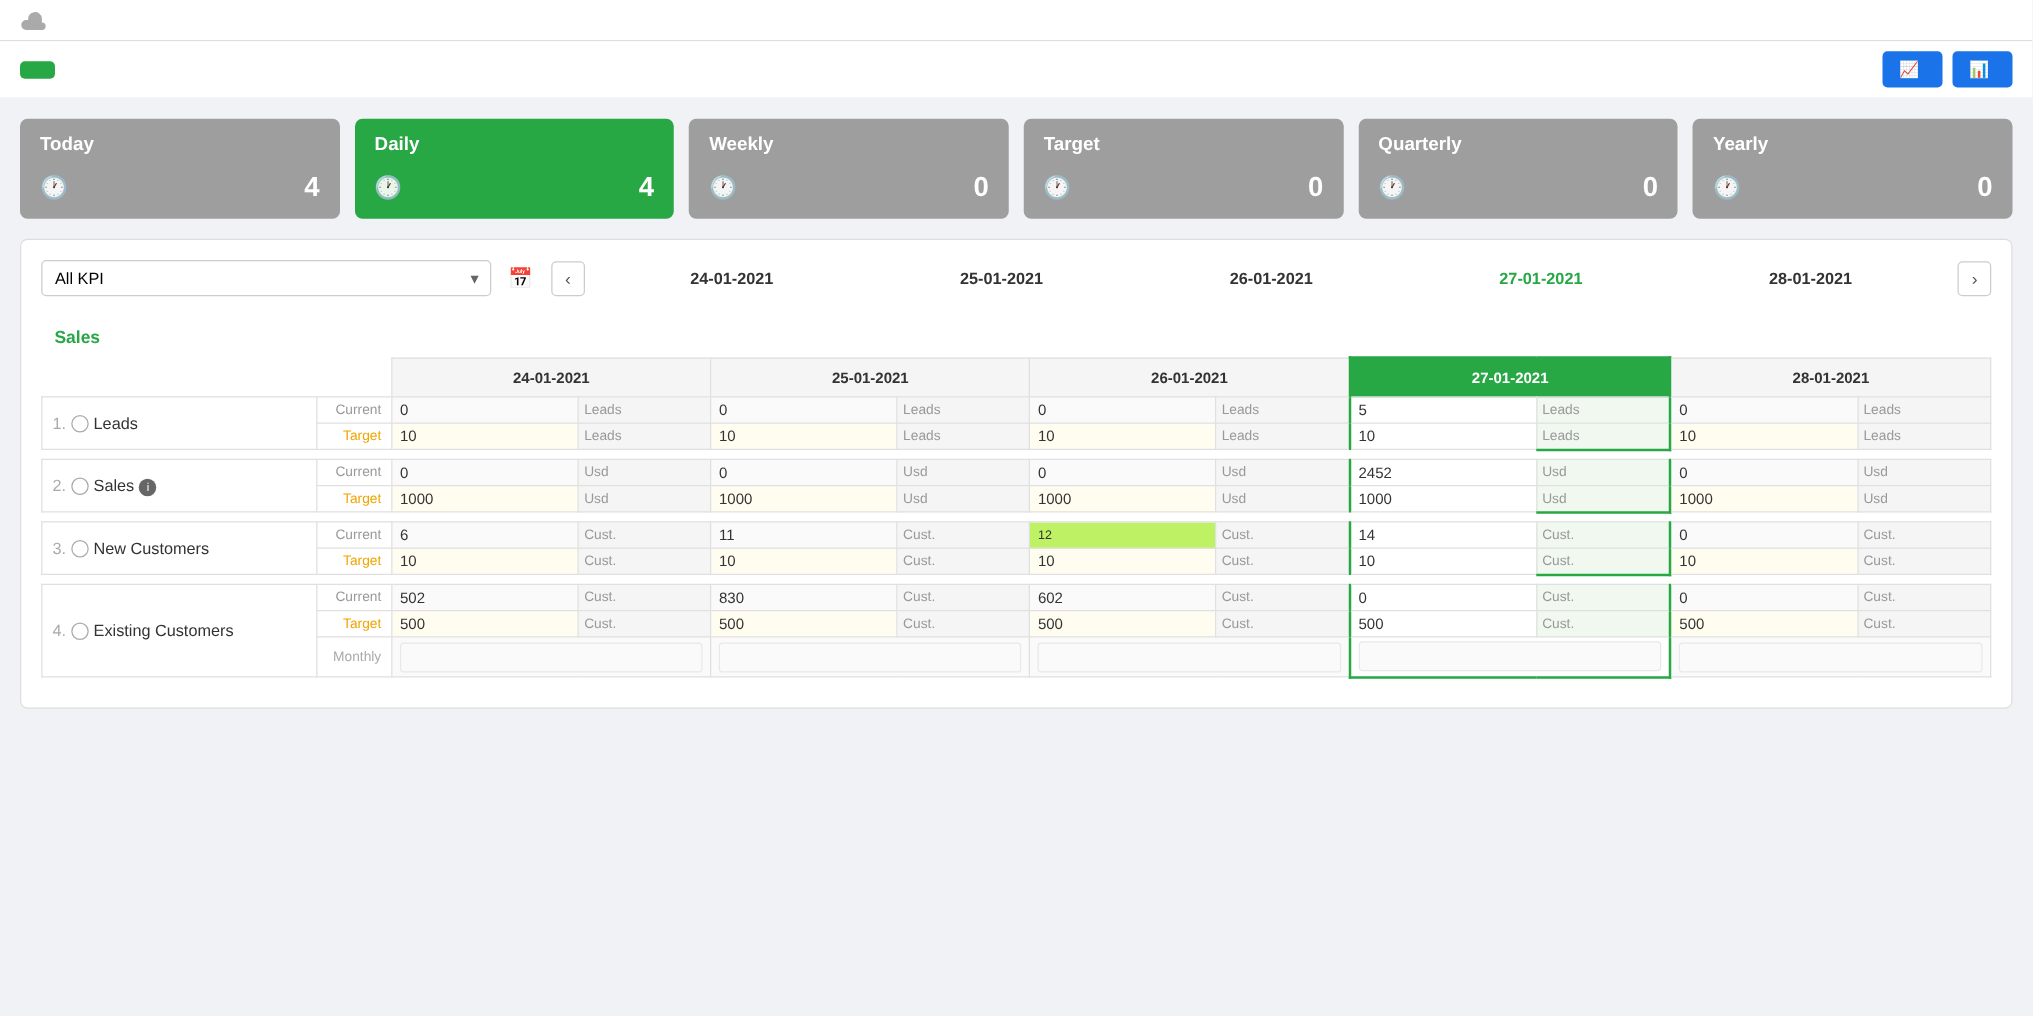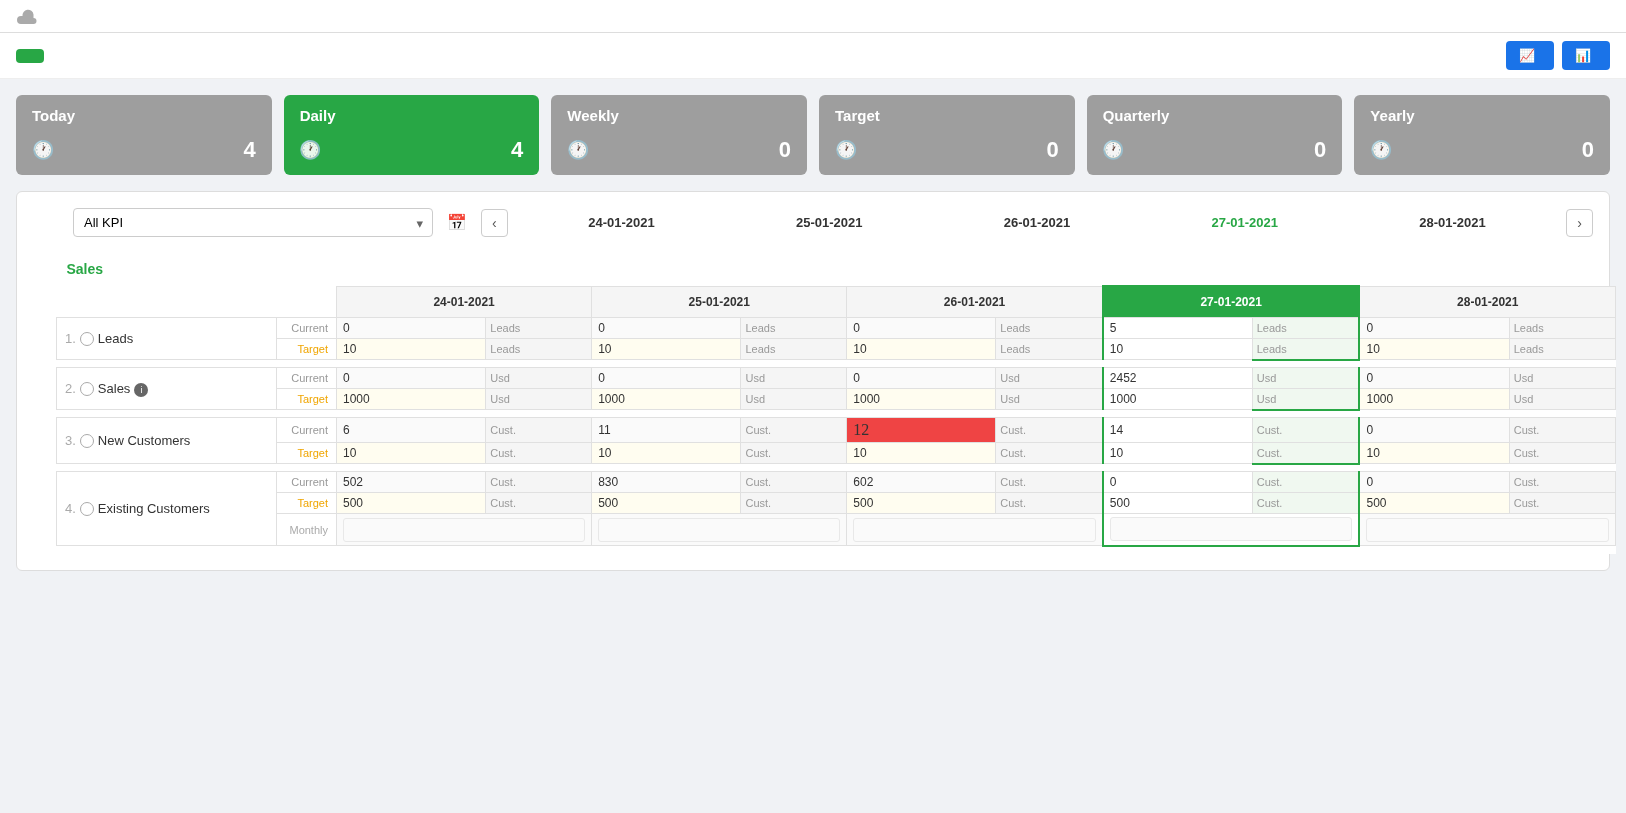--- a/index.html
+++ b/index.html
@@ -29,28 +29,28 @@
     .period-card-bottom { display: flex; align-items: center; justify-content: space-between; }
     .period-card-icon { font-size: 18px; opacity: 0.9; }
     .period-card-count { font-size: 22px; font-weight: bold; }
 
     
     .main-content { padding: 0 16px 16px; background: #f0f2f5; }
     .kpi-table-container { background: #fff; border-radius: 6px; padding: 16px; border: 1px solid #ddd; }
 
     
     .filter-bar { display: flex; align-items: center; gap: 10px; margin-bottom: 16px; }
-    .filter-select { border: 1px solid #ccc; border-radius: 4px; padding: 6px 30px 6px 10px; font-size: 13px; width: 360px; appearance: none; background: #fff; cursor: pointer; margin-left: 40px; }
+    .filter-select { border: 1px solid #ccc; border-radius: 4px; padding: 6px 30px 6px 10px; font-size: 13px; width: 360px; appearance: none; background: #fff; cursor: pointer; }
     .filter-select-wrapper { position: relative; }
     .filter-select-wrapper::after { content: '▾'; position: absolute; right: 10px; top: 50%; transform: translateY(-50%); pointer-events: none; color: #666; }
     .nav-btn { background: none; border: 1px solid #ccc; border-radius: 4px; padding: 5px 10px; cursor: pointer; font-size: 14px; color: #555; }
     .calendar-icon-btn { background: none; border: none; cursor: pointer; font-size: 16px; color: #555; padding: 4px; }
 
     
-    .kpi-table { width: 100%; border-collapse: collapse; margin-left: 23px; }
+    .kpi-table { width: 100%; border-collapse: collapse; }
     .kpi-table th, .kpi-table td { border: 1px solid #e0e0e0; padding: 0; font-size: 12px; }
 
     .info-icon { display: inline-block; width: 14px; height: 14px; border-radius: 50%; background: #666; color: #fff; font-size: 9px; text-align: center; line-height: 14px; margin-left: 4px; cursor: pointer; }
 
     .kpi-number { color: #aaa; margin-right: 4px; }
   </style>
 </head>
 <body>
 
 <div class="header">
@@ -224,21 +224,21 @@
           <tr>
             <td colspan="12" style="height: 8px; border: none; background: rgb(255, 255, 255);"></td>
           </tr>
           <tr>
             <td rowspan="2" style="padding: 4px 8px; vertical-align: middle; font-size: 13px; border: 1px solid rgb(224, 224, 224); white-space: nowrap; min-width: 200px;"><span class="kpi-number" style="color:#aaa;margin-right:4px;">3.</span><span style="display:inline-block;width:14px;height:14px;border-radius:50%;border:1.5px solid #aaa;margin-right:4px;vertical-align:middle;"></span><span>New Customers</span></td>
             <td style="padding: 3px 8px; text-align: right; font-size: 11px; color: rgb(153, 153, 153); vertical-align: middle; border: 1px solid rgb(224, 224, 224); white-space: nowrap;">Current</td>
             <td style="padding: 3px 6px; font-size: 12px; min-width: 55px; vertical-align: middle; border: 1px solid rgb(224, 224, 224); background: rgb(250, 250, 250);">6</td>
             <td style="padding: 3px 4px; font-size: 11px; color: rgb(153, 153, 153); vertical-align: middle; border: 1px solid rgb(224, 224, 224); white-space: nowrap; background: rgb(245, 245, 245);">Cust.</td>
             <td style="padding: 3px 6px; font-size: 12px; min-width: 55px; vertical-align: middle; border: 1px solid rgb(224, 224, 224); background: rgb(250, 250, 250);">11</td>
             <td style="padding: 3px 4px; font-size: 11px; color: rgb(153, 153, 153); vertical-align: middle; border: 1px solid rgb(224, 224, 224); white-space: nowrap; background: rgb(245, 245, 245);">Cust.</td>
-            <td style="padding: 3px 6px; font-size: 16px; min-width: 55px; vertical-align: middle; border: 1px solid rgb(224, 224, 224); background: #ef4444; font-family: Liberation Serif, serif;">12</td>
+            <td style="padding: 3px 6px; font-size: 10px; min-width: 55px; vertical-align: middle; border: 1px solid rgb(224, 224, 224); background: #bef264;">12</td>
             <td style="padding: 3px 4px; font-size: 11px; color: rgb(153, 153, 153); vertical-align: middle; border: 1px solid rgb(224, 224, 224); white-space: nowrap; background: rgb(245, 245, 245);">Cust.</td>
             <td style="padding: 3px 6px; font-size: 12px; min-width: 55px; vertical-align: middle; border-width: 1px 1px 1px 2px; border-style: solid; border-color: rgb(224, 224, 224) rgb(224, 224, 224) rgb(224, 224, 224) rgb(40, 167, 69); border-image: initial; background: rgb(255, 255, 255);">14</td>
             <td style="padding: 3px 4px; font-size: 11px; color: rgb(153, 153, 153); vertical-align: middle; border-width: 1px 2px 1px 1px; border-style: solid; border-color: rgb(224, 224, 224) rgb(40, 167, 69) rgb(224, 224, 224) rgb(224, 224, 224); border-image: initial; white-space: nowrap; background: rgb(240, 248, 240);">Cust.</td>
             <td style="padding: 3px 6px; font-size: 12px; min-width: 55px; vertical-align: middle; border: 1px solid rgb(224, 224, 224); background: rgb(250, 250, 250);">0</td>
             <td style="padding: 3px 4px; font-size: 11px; color: rgb(153, 153, 153); vertical-align: middle; border: 1px solid rgb(224, 224, 224); white-space: nowrap; background: rgb(245, 245, 245);">Cust.</td>
           </tr>
           <tr>
             <td style="padding: 3px 8px; text-align: right; font-size: 11px; color: rgb(240, 165, 0); vertical-align: middle; border: 1px solid rgb(224, 224, 224); white-space: nowrap;">Target</td>
             <td style="padding: 3px 6px; font-size: 12px; min-width: 55px; vertical-align: middle; border: 1px solid rgb(224, 224, 224); background: rgb(255, 253, 240);">10</td>
             <td style="padding: 3px 4px; font-size: 11px; color: rgb(153, 153, 153); vertical-align: middle; border: 1px solid rgb(224, 224, 224); white-space: nowrap; background: rgb(245, 245, 245);">Cust.</td>

